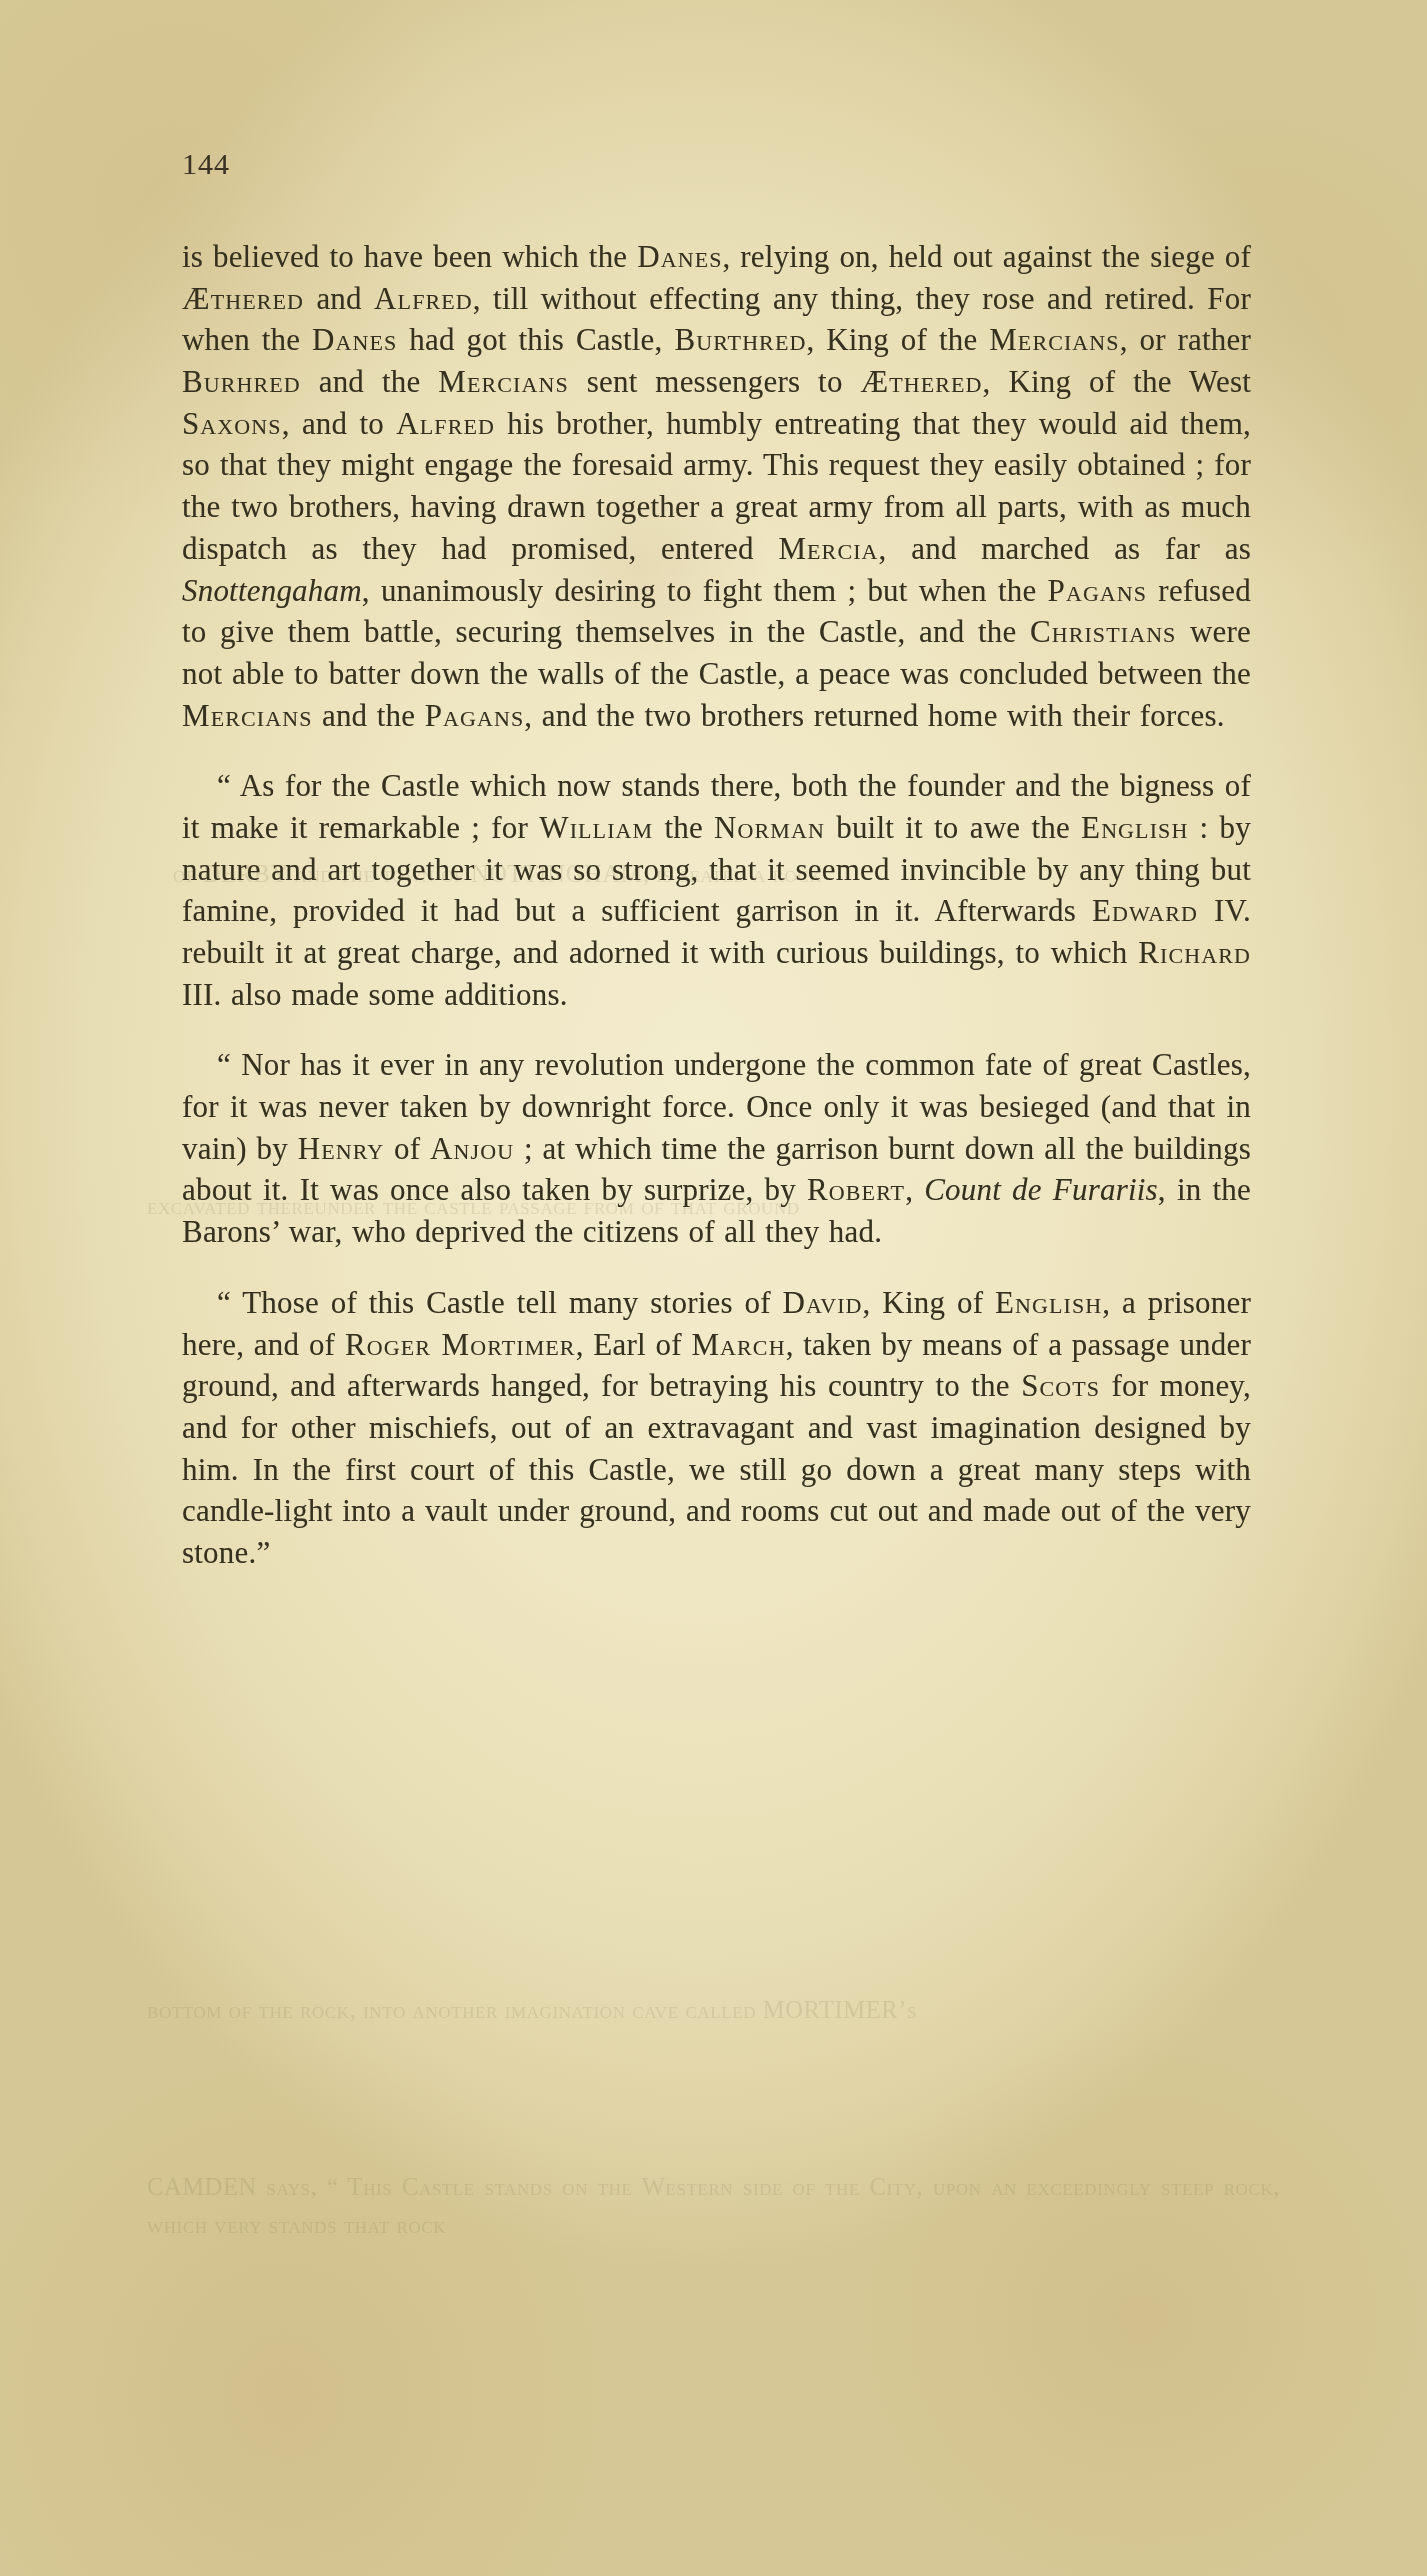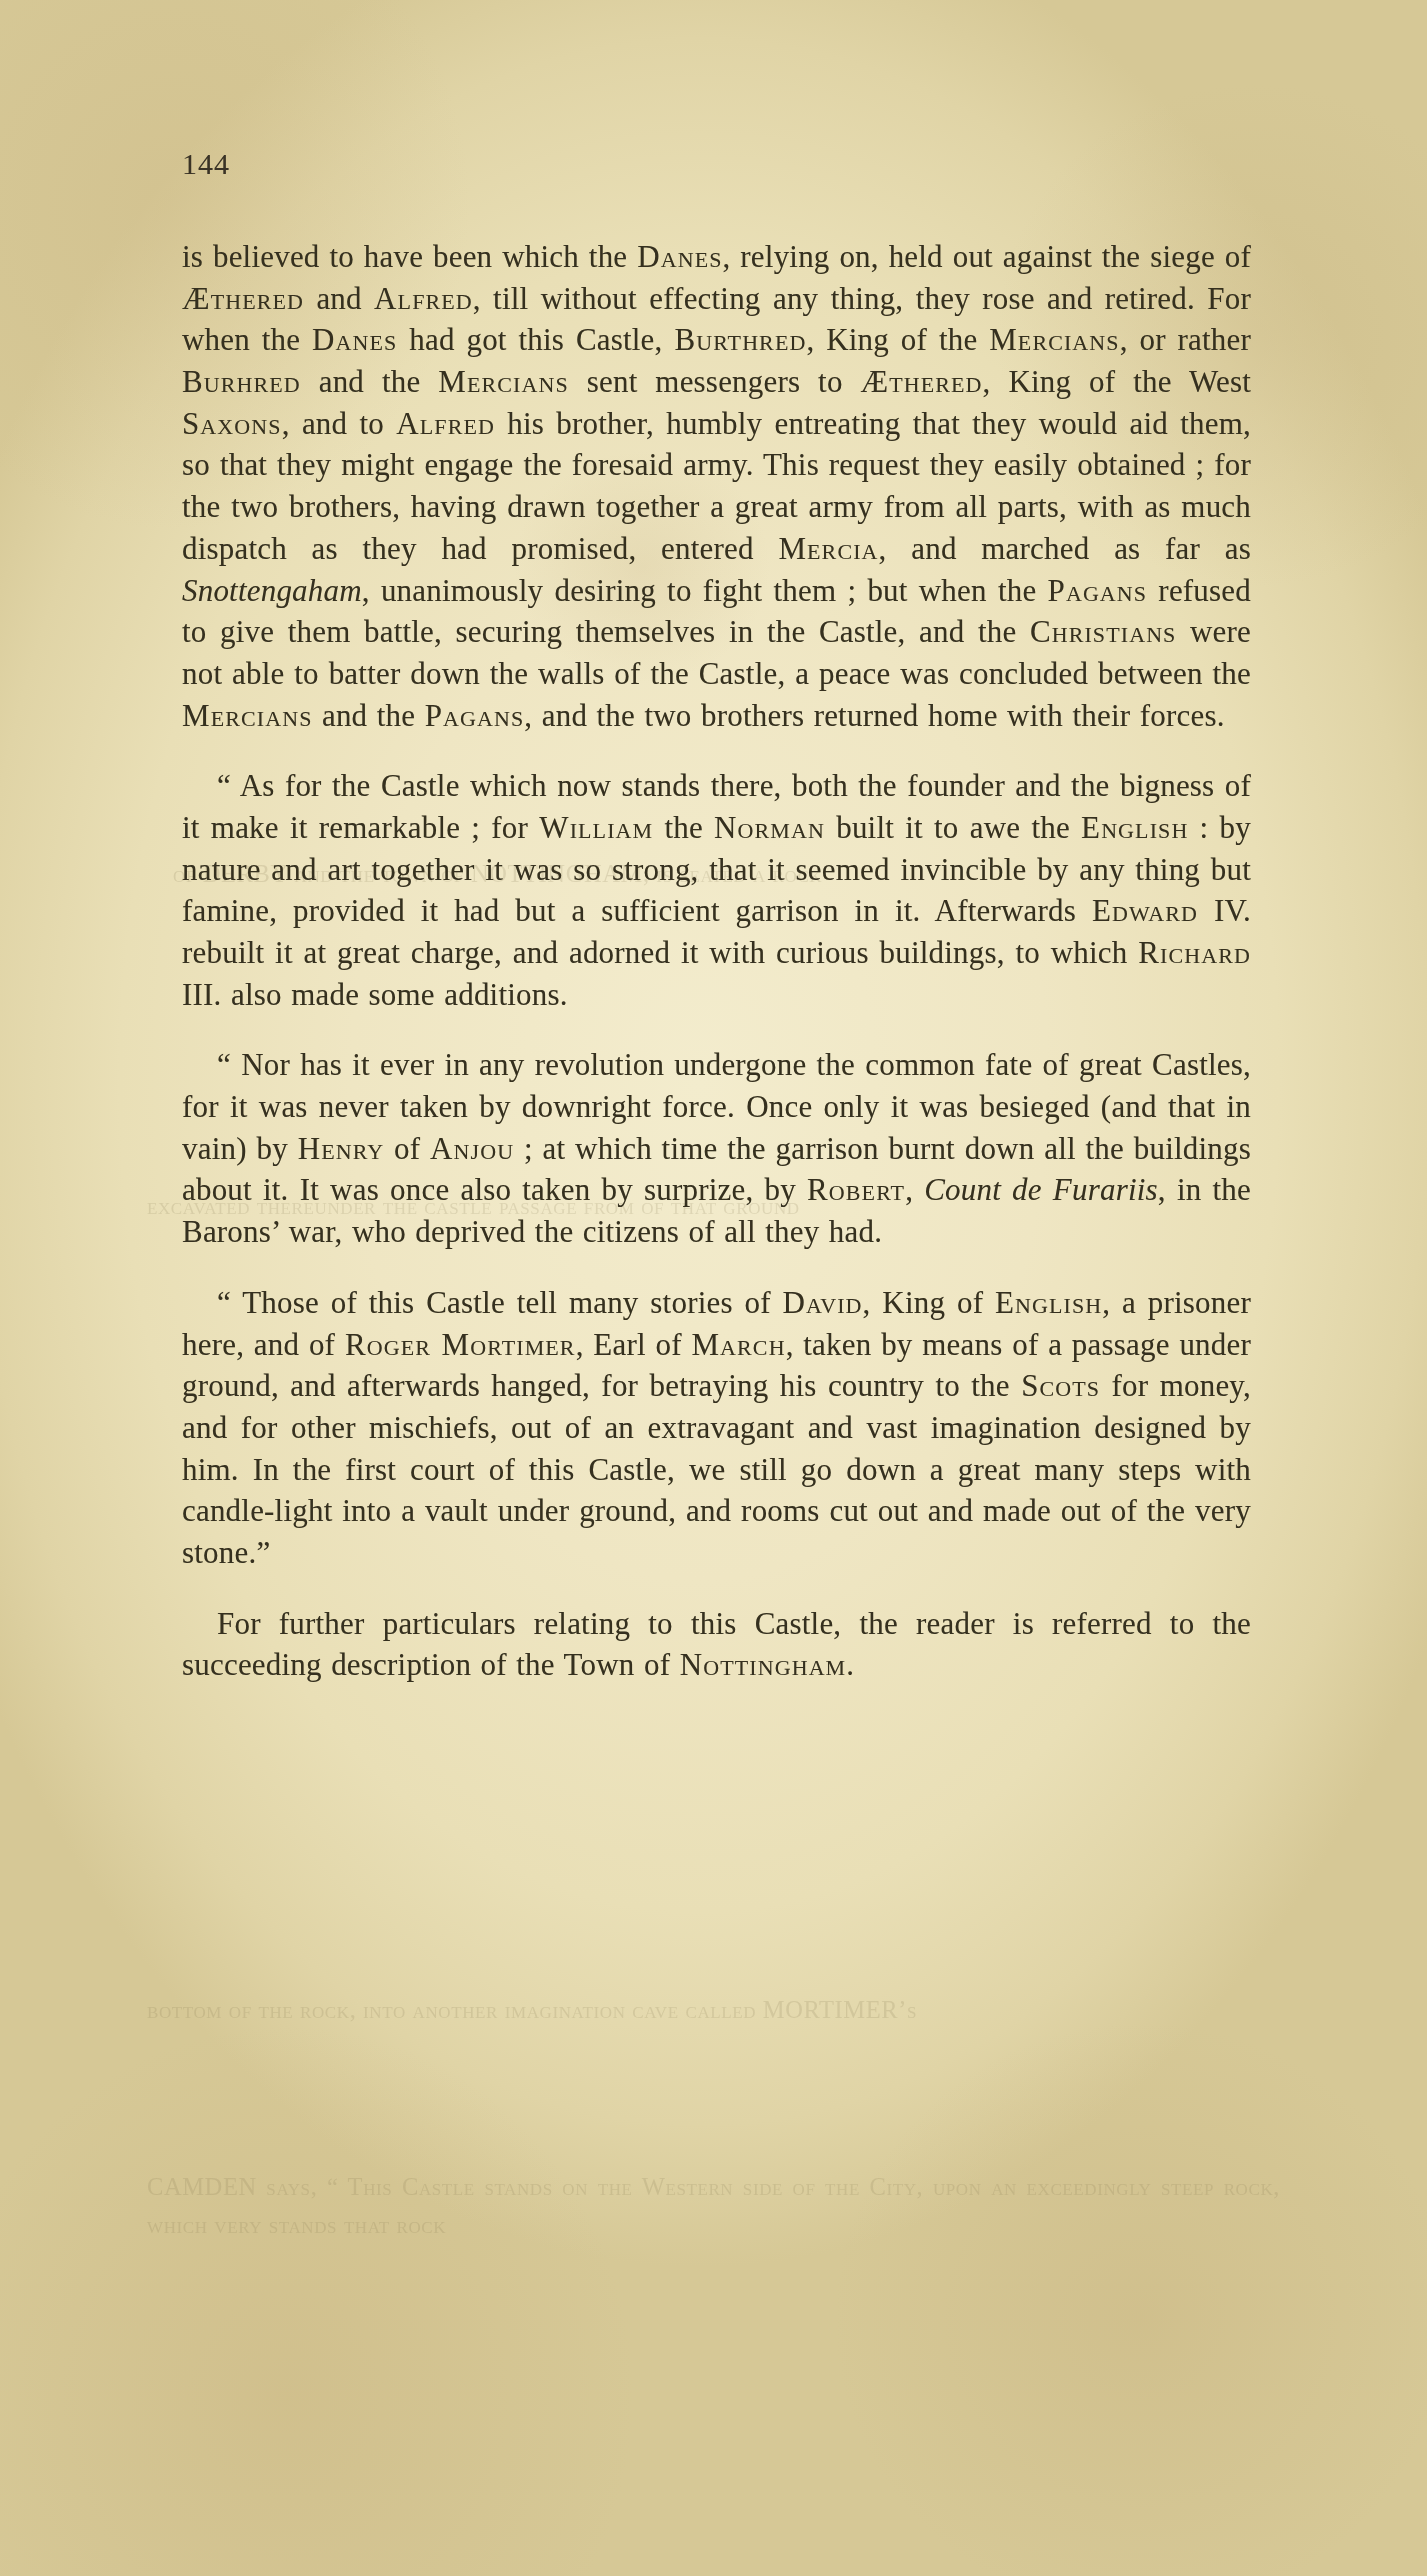--- a/index.html
+++ b/index.html
@@ -147,20 +147,16 @@
       “ Those of this Castle tell many stories of <span class="sc">David</span>, King of
       <span class="sc">English</span>, a prisoner here, and of <span class="sc">Roger Mortimer</span>, Earl of
       <span class="sc">March</span>, taken by means of a passage under ground, and afterwards
       hanged, for betraying his country to the <span class="sc">Scots</span> for money, and for
       other mischiefs, out of an extravagant and vast imagination designed
       by him. In the first court of this Castle, we still go down a great
       many steps with candle-light into a vault under ground, and rooms
       cut out and made out of the very stone.”
     </p>
 
-    <p class="body indent last">
-      For further particulars relating to this Castle, the reader is referred
-      to the succeeding description of the Town of <span class="sc">Nottingham</span>.
-    </p>
 
   </div>
 </div>
 
 
 </body></html>

